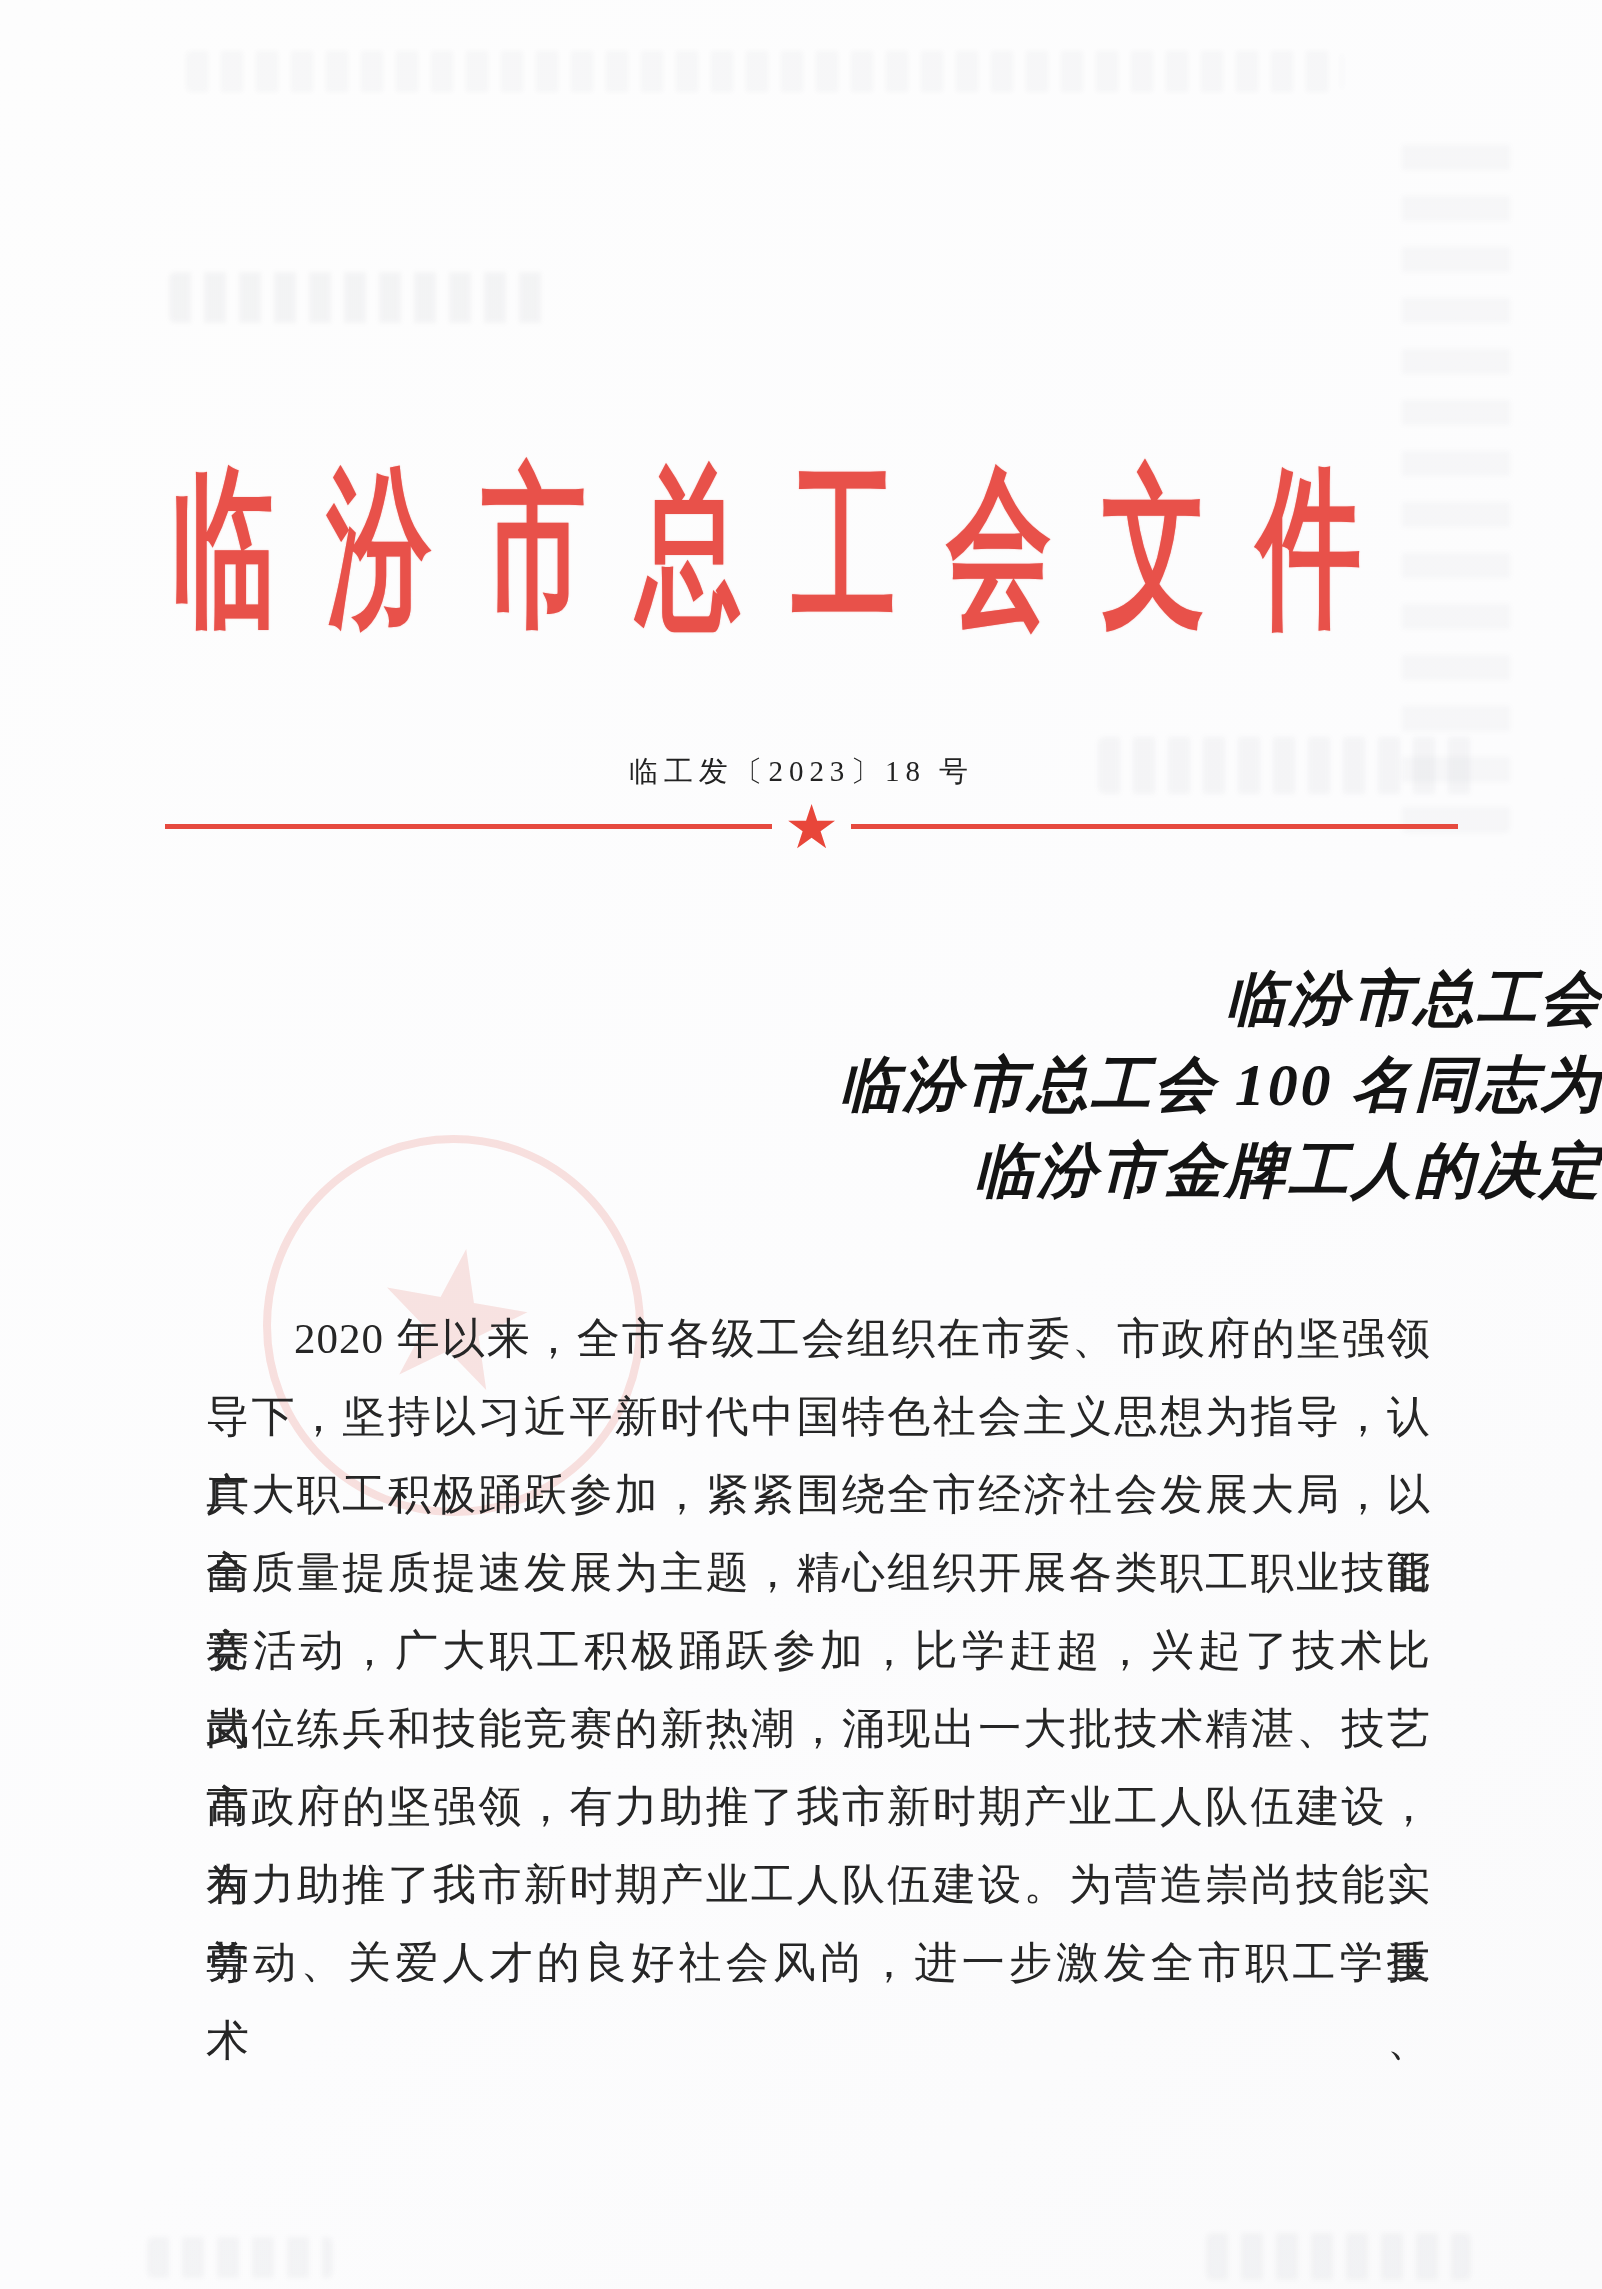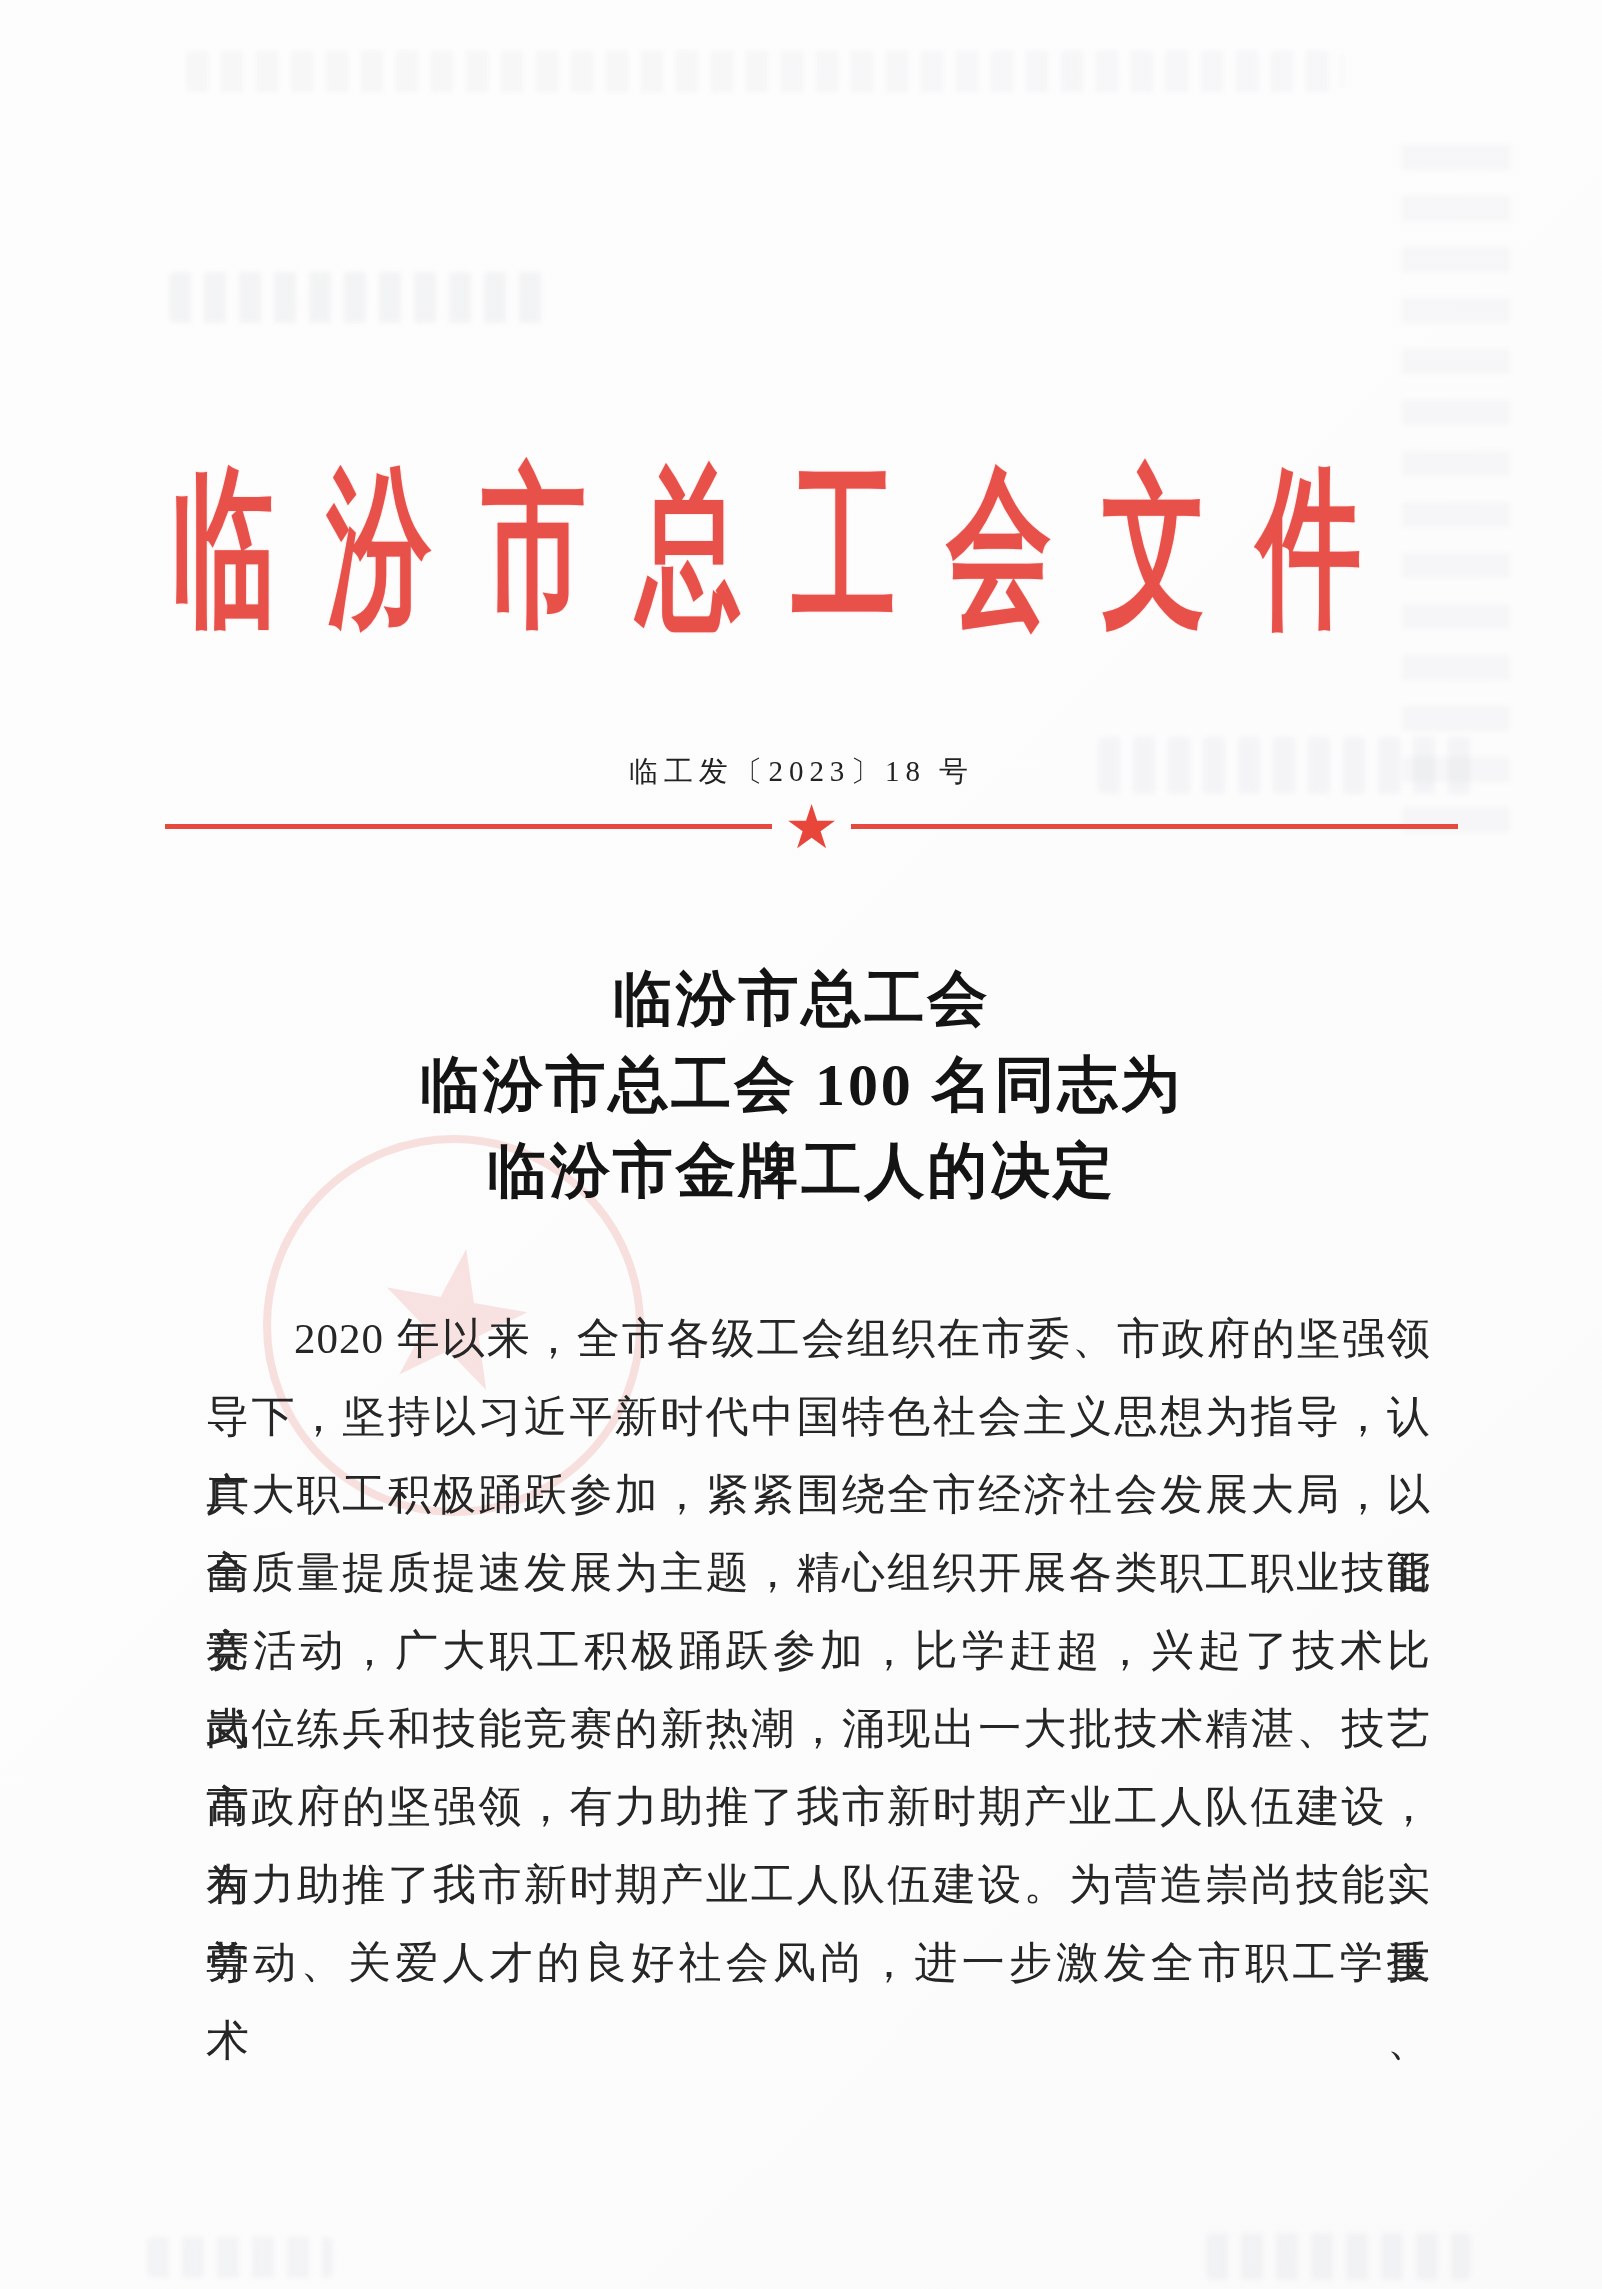--- a/index.html
+++ b/index.html
@@ -89,25 +89,26 @@
     font-family:"DejaVu Sans",sans-serif;
     font-size:61px; line-height:57px;
     color:#e8463a;
     margin:0 11.8px;
   }
 
   
   .doc-title {
     position:absolute;
     top:956px; left:0; width:100%;
-    text-align:center;
+    text-align:right;
     font-weight:bold;
     font-size:60px; line-height:86px;
     letter-spacing:2.9px;
     color:#141414;
+    font-style:italic;
   }
 
   
   .body-text {
     position:absolute;
     top:1300px; left:206px; width:1225px;
     font-size:43px; line-height:78px;
     color:#262626;
   }
   .body-text .line {

